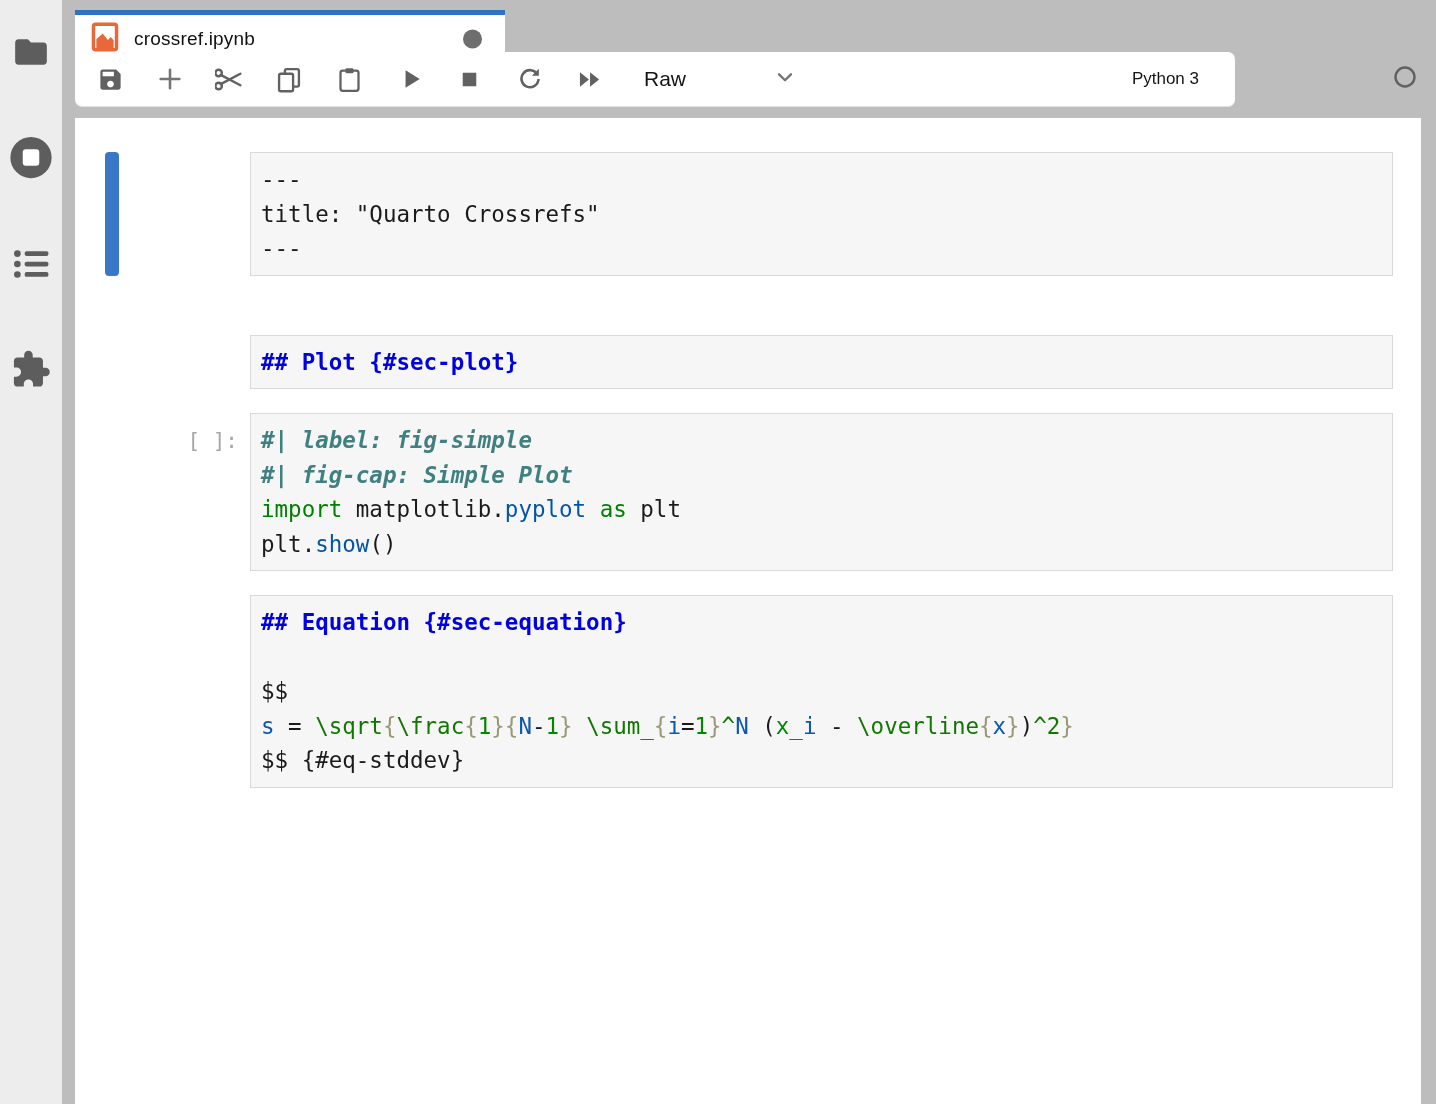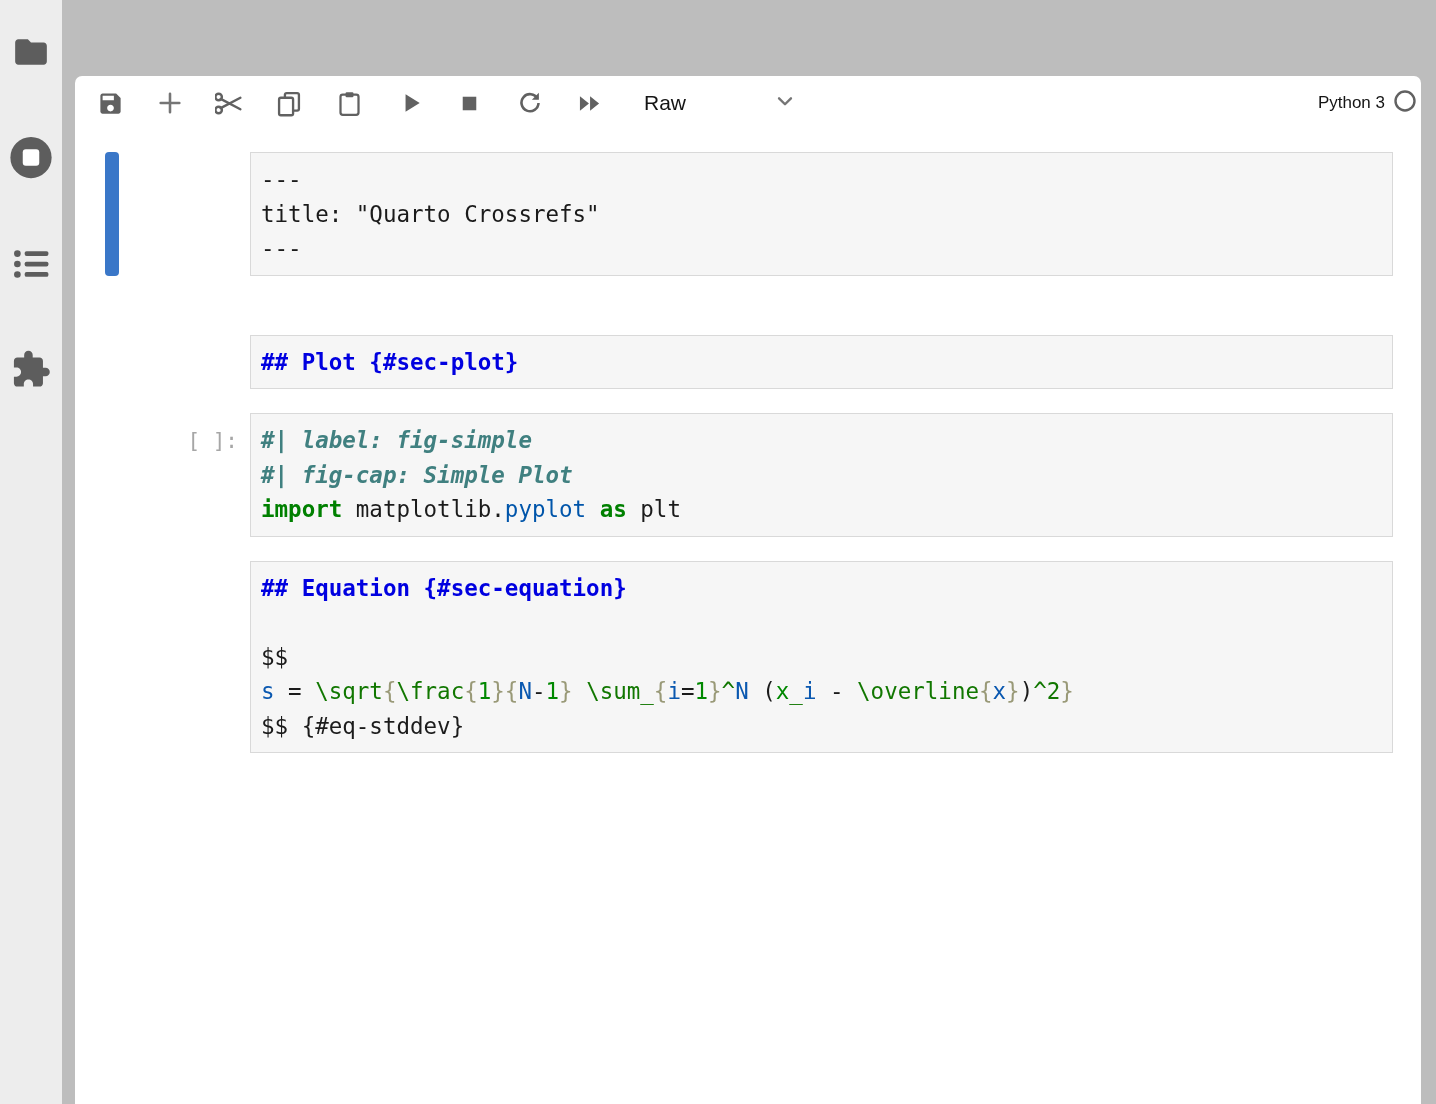--- a/index.html
+++ b/index.html
@@ -15,21 +15,21 @@
   #main{position:absolute;left:75px;top:0;width:1346px;height:1104px;}
   
   #tabbar{position:absolute;left:0;top:0;width:1346px;height:62px;}
   #tab{position:absolute;left:0;top:10px;width:430px;height:48px;background:#ffffff;
        border-top:5px solid #2b72c8;display:flex;align-items:center;}
   #tab .nb-ic{margin-left:16px;}
   #tab .tab-label{margin-left:15px;font-size:19px;color:#111;letter-spacing:.2px;}
   #tab .dirty-dot{position:absolute;left:388px;top:50%;transform:translateY(-50%);
        width:19px;height:19px;border-radius:50%;background:#6e6e6e;}
   
-  #toolbar{position:absolute;left:0;top:76px;width:1346px;height:55px;background:#fff;
+  #toolbar{position:absolute;left:0;top:52px;width:1160px;height:55px;background:#fff;
        border-bottom:1px solid #e2e2e2;box-sizing:border-box;border-radius:7px;}
   .tbtn{position:absolute;top:50%;transform:translate(-50%,-50%);width:34px;height:34px;
        background:none;border:none;padding:0;display:flex;align-items:center;justify-content:center;cursor:pointer;}
   #celltype{position:absolute;left:569px;top:50%;transform:translateY(-50%);
        font-size:21px;color:#141414;}
   #celltype-chevron{position:absolute;left:697px;top:50%;transform:translateY(-50%);}
   #kernel-name{position:absolute;right:36px;top:50%;transform:translateY(-50%);
        font-size:17px;color:#141414;}
   #kernel-status{position:absolute;left:1318px;top:50%;transform:translateY(-50%);}
   
@@ -40,21 +40,21 @@
   .cell.active .collapser{background:#3a77c8;}
   .prompt{width:131px;flex:none;box-sizing:border-box;text-align:right;padding:11px 12px 0 0;
        font-family:"DejaVu Sans Mono", monospace;font-size:21px;color:#a6a6a6;line-height:34.5px;white-space:pre;}
   .editor{width:1143px;flex:none;box-sizing:border-box;background:#f6f6f6;
        border:1.5px solid #d9d9d9;padding:9px 10px;}
   .line{font-family:"DejaVu Sans Mono", monospace;font-size:22.5px;line-height:34.5px;
        white-space:pre;color:#1b1b1b;min-height:34.5px;}
   
   .tk-p{color:#1b1b1b;margin-top:40px;}
   .tk-hd{color:#0000e0;font-weight:bold;}
-  .tk-kw{color:#008000;font-weight:bold;text-align:center;}
+  .tk-kw{color:#008000;font-weight:normal;text-align:center;}
   .tk-cm{color:#408080;font-style:italic;font-weight:bold;}
   .tk-nu{color:#008800;}
   .tk-pr{color:#0055aa;}
   .tk-cmd{color:#117700;}
   .tk-br{color:#999977;}
   .tk-v2{color:#0a58b0;}
 </style>
 </head>
 <body>
 
@@ -82,20 +82,32 @@
   </span>
   <span class="side-ic" style="top:349px">
     <svg width="41" height="41" viewBox="0 0 24 24">
         <path fill="#5d5d5d" d="M20.5 11h-1.5V7c0-1.1-.9-2-2-2h-4V3.5C13 2.12 11.88 1 10.5 1S8 2.12 8 3.5V5H4c-1.1 0-2 .9-2 2v3.8h1.5c1.49 0 2.7 1.21 2.7 2.7s-1.21 2.7-2.7 2.7H2V20c0 1.1.9 2 2 2h3.8v-1.5c0-1.49 1.21-2.7 2.7-2.7s2.7 1.21 2.7 2.7V22H17c1.1 0 2-.9 2-2v-4h1.5c1.38 0 2.5-1.12 2.5-2.5S21.88 11 20.5 11z"></path>
       </svg>
   </span>
 </div>
 
 <div id="main">
 
+  <div id="tabbar">
+    <div id="tab">
+      <span class="nb-ic">
+        <svg width="28" height="30" viewBox="0 0 24 26">
+          <rect x="2" y="2" width="20" height="22" rx="2" fill="none" stroke="#e8683a" stroke-width="3"></rect>
+          <path d="M4.5 22.5 V15 l5.5-5 4.5 5.5 2.5-2.5 2.5 2.8 v6.7 z" fill="#e8683a"></path>
+        </svg>
+      </span>
+      <span class="tab-label">crossref.ipynb</span>
+      <span class="dirty-dot"></span>
+    </div>
+  </div>
 
   <div id="toolbar">
     <button class="tbtn" style="left:35px">
       <svg width="27" height="27" viewBox="0 0 24 24">
           <path fill="#616161" d="M17 3H5c-1.11 0-2 .9-2 2v14c0 1.1.89 2 2 2h14c1.1 0 2-.9 2-2V7l-4-4zm-5 16c-1.66 0-3-1.34-3-3s1.34-3 3-3 3 1.34 3 3-1.34 3-3 3zm3-10H5V5h10v4z"></path>
         </svg>
     </button>
     <button class="tbtn" style="left:95px">
       <svg width="28" height="28" viewBox="0 0 24 24">
           <path d="M12 4v16M4 12h16" stroke="#757575" stroke-width="2.2" stroke-linecap="round" fill="none"></path>
@@ -181,20 +193,21 @@
             <div class="line"><span class="tk-hd">## Plot {#sec-plot}</span></div>
           </div>
         </div>
         <div class="cell">
           <div class="collapser"></div>
           <div class="prompt">[ ]:</div>
           <div class="editor">
             <div class="line"><span class="tk-cm">#| label: fig-simple</span></div>
             <div class="line"><span class="tk-cm">#| fig-cap: Simple Plot</span></div>
             <div class="line"><span class="tk-kw">import</span><span class="tk-p"> matplotlib.</span><span class="tk-pr">pyplot</span><span class="tk-p"> </span><span class="tk-kw">as</span><span class="tk-p"> plt</span></div>
+            <div class="line"><span class="tk-p">plt.</span><span class="tk-pr">show</span><span class="tk-p">()</span></div>
           </div>
         </div>
         <div class="cell">
           <div class="collapser"></div>
           <div class="prompt"></div>
           <div class="editor">
             <div class="line"><span class="tk-hd">## Equation {#sec-equation}</span></div>
             <div class="line">&nbsp;</div>
             <div class="line">$$</div>
             <div class="line"><span class="tk-v2">s</span><span class="tk-p"> = </span><span class="tk-cmd">\sqrt</span><span class="tk-br">{</span><span class="tk-cmd">\frac</span><span class="tk-br">{</span><span class="tk-nu">1</span><span class="tk-br">}</span><span class="tk-br">{</span><span class="tk-v2">N</span><span class="tk-p">-</span><span class="tk-nu">1</span><span class="tk-br">}</span><span class="tk-p"> </span><span class="tk-cmd">\sum_</span><span class="tk-br">{</span><span class="tk-v2">i</span><span class="tk-p">=</span><span class="tk-nu">1</span><span class="tk-br">}</span><span class="tk-cmd">^</span><span class="tk-v2">N</span><span class="tk-p"> (</span><span class="tk-nu">x</span><span class="tk-cmd">_</span><span class="tk-v2">i</span><span class="tk-p"> - </span><span class="tk-cmd">\overline</span><span class="tk-br">{</span><span class="tk-v2">x</span><span class="tk-br">}</span><span class="tk-p">)</span><span class="tk-cmd">^2</span><span class="tk-br">}</span></div>

